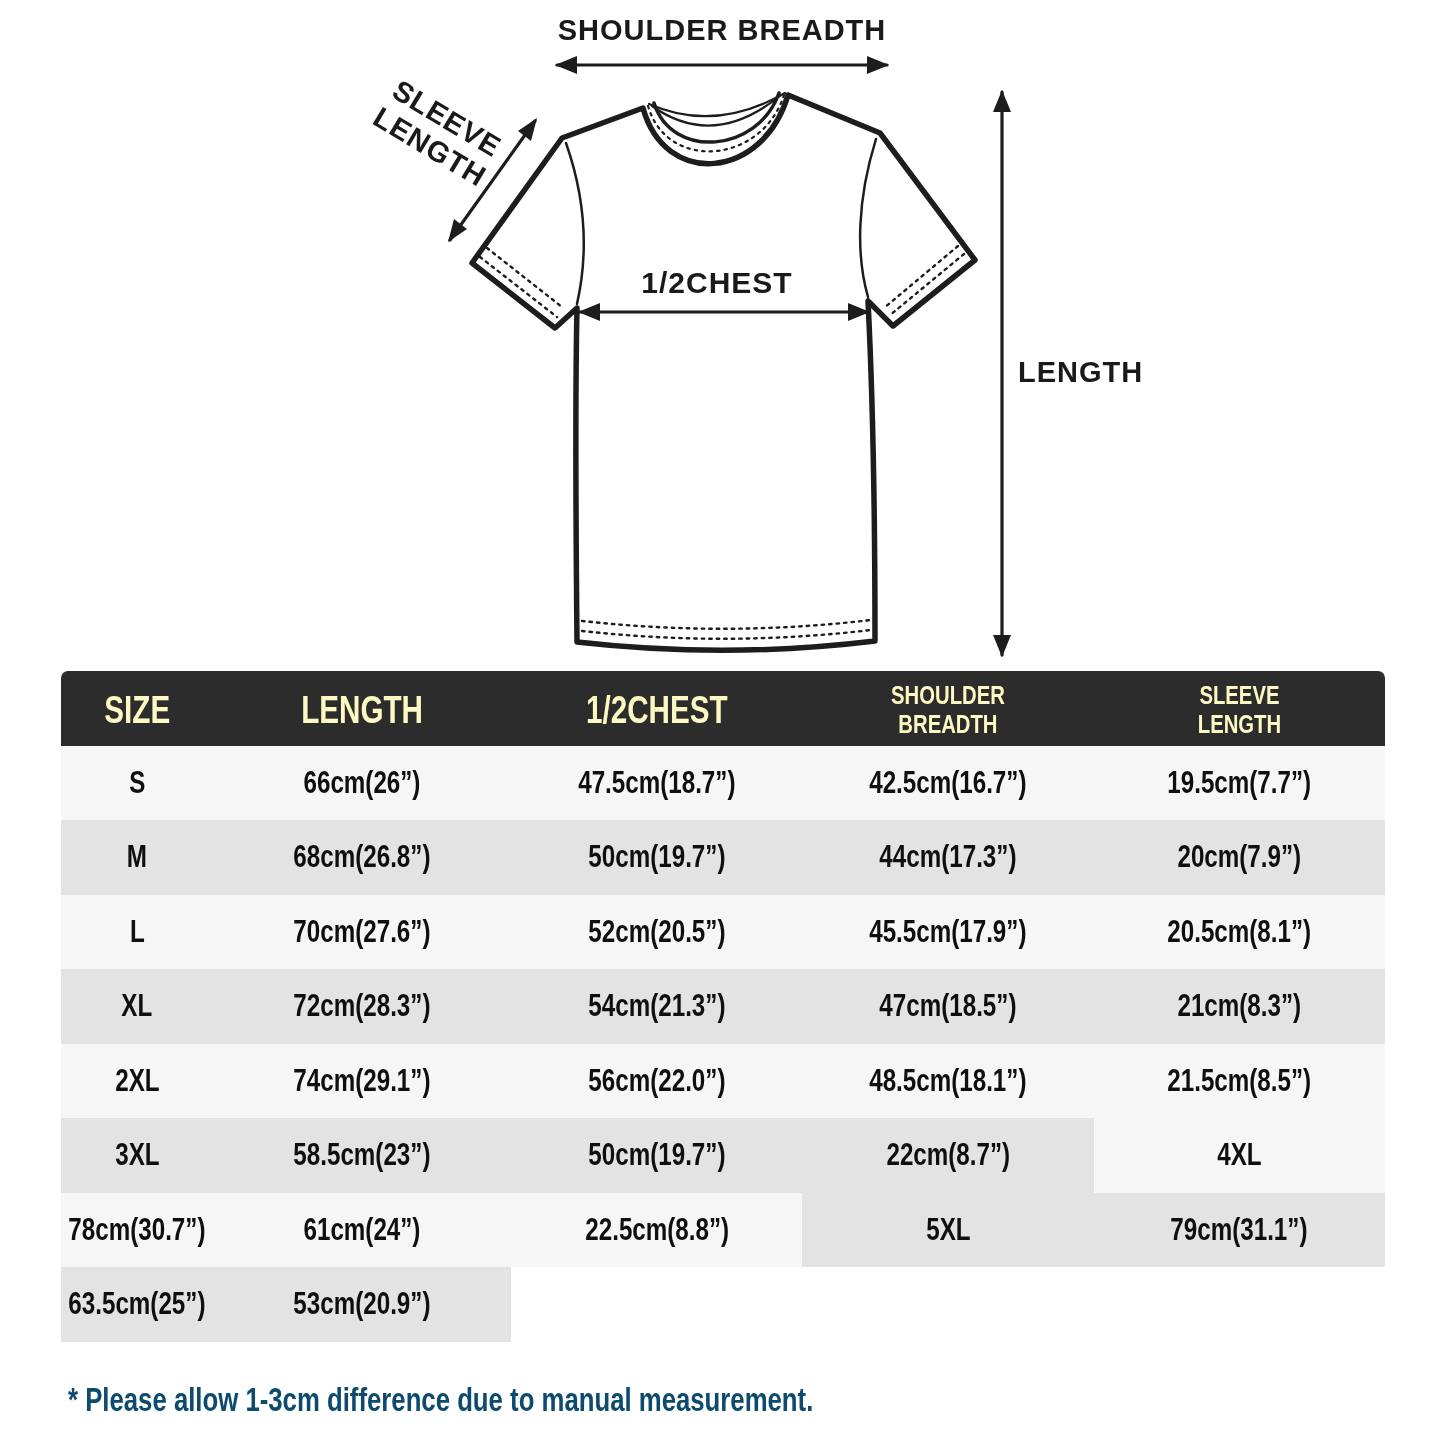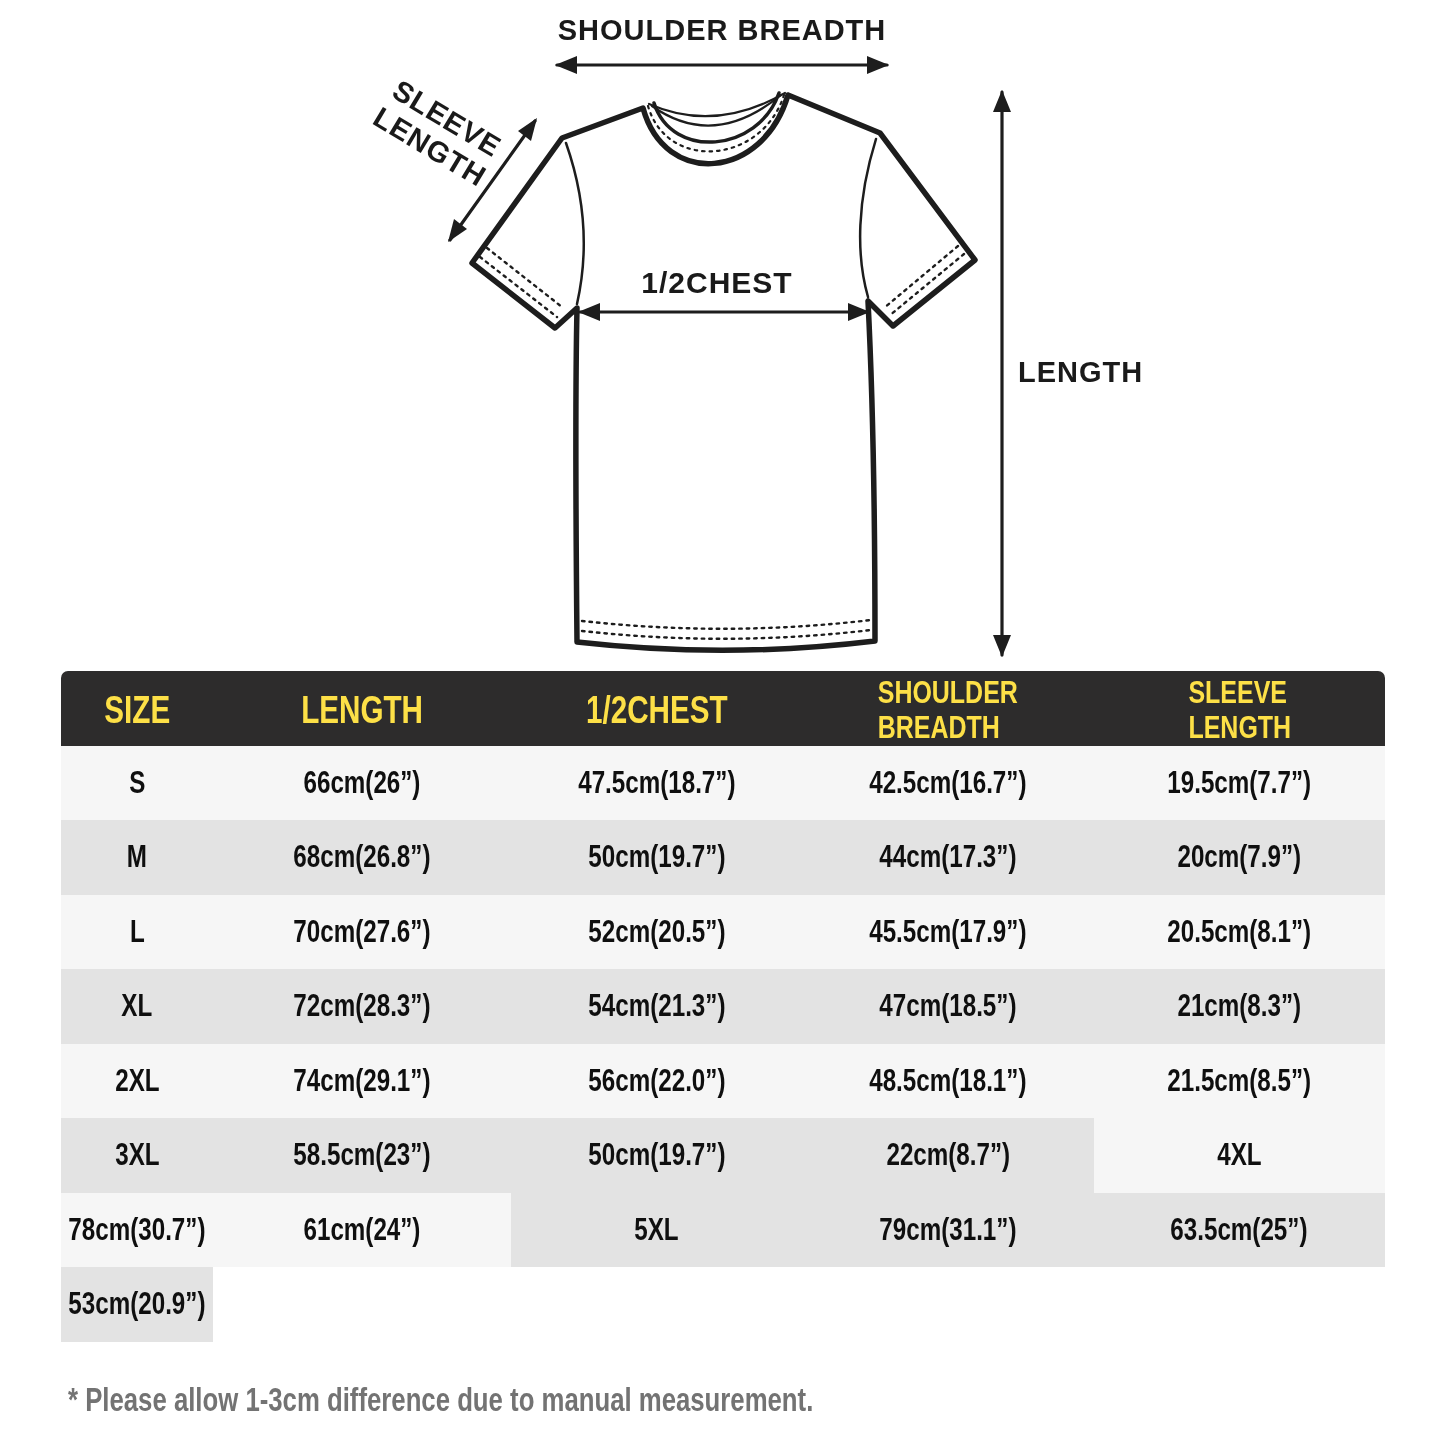--- a/index.html
+++ b/index.html
@@ -12,29 +12,29 @@
   #lbl-shoulder{left:522px;top:14px;width:400px;text-align:center;}
   #lbl-sleeve{left:363px;top:100px;width:150px;text-align:center;transform:rotate(31deg);}
   #lbl-chest{left:617px;top:266px;width:200px;text-align:center;font-size:30px;}
   #lbl-length{left:1018px;top:356px;}
   
   #size-table{position:absolute;left:61px;top:671px;width:1324px;
               display:grid;grid-template-columns:11.5% 22.5% 22% 22% 22%;
               grid-auto-rows:74.5px;}
   .cell{display:flex;align-items:center;justify-content:center;color:#0f0f0f;
         font-weight:bold;font-size:31px;}
-  .hcell{background:#2d2c2c;color:#fde047;height:78px;font-size:38px;}
-  .hcell.two{font-size:32px;line-height:1.1;text-align:left;}
+  .hcell{background:#2d2c2c;color:#fef9c3;height:78px;font-size:38px;}
+  .hcell.two{font-size:26px;line-height:1.1;text-align:center;}
   .hcell.first{border-top-left-radius:7px;border-bottom-left-radius:2px;}
   .hcell.last{border-top-right-radius:7px;border-bottom-right-radius:2px;}
   .row-light{background:#f6f6f6;}
   .row-dark{background:#e3e3e3;}
   .cond{display:inline-block;transform:scaleX(0.78);white-space:pre-line;}
   
-  #footnote{position:absolute;left:68px;top:1381px;color:#737373;font-weight:bold;
+  #footnote{position:absolute;left:68px;top:1381px;color:#0c4a6e;font-weight:bold;
             font-size:33px;}
   #footnote .cond{transform-origin:left center;}
 </style>
 </head>
 <body>
 
 <div id="stage">
 
   <svg id="diagram-svg" width="1445" height="670" viewBox="0 0 1445 670">
     <g stroke="#1d1d1d" fill="none" stroke-linejoin="round" stroke-linecap="round">
@@ -201,20 +201,23 @@
 
     <div class="cell row-light">
         <span class="cond">4XL</span>
       </div>
     <div class="cell row-light">
         <span class="cond">78cm(30.7”)</span>
       </div>
     <div class="cell row-light">
         <span class="cond">61cm(24”)</span>
       </div>
+    <div class="cell row-light">
+        <span class="cond">22.5cm(8.8”)</span>
+      </div>
 
     <div class="cell row-dark">
         <span class="cond">5XL</span>
       </div>
     <div class="cell row-dark">
         <span class="cond">79cm(31.1”)</span>
       </div>
     <div class="cell row-dark">
         <span class="cond">63.5cm(25”)</span>
       </div>

